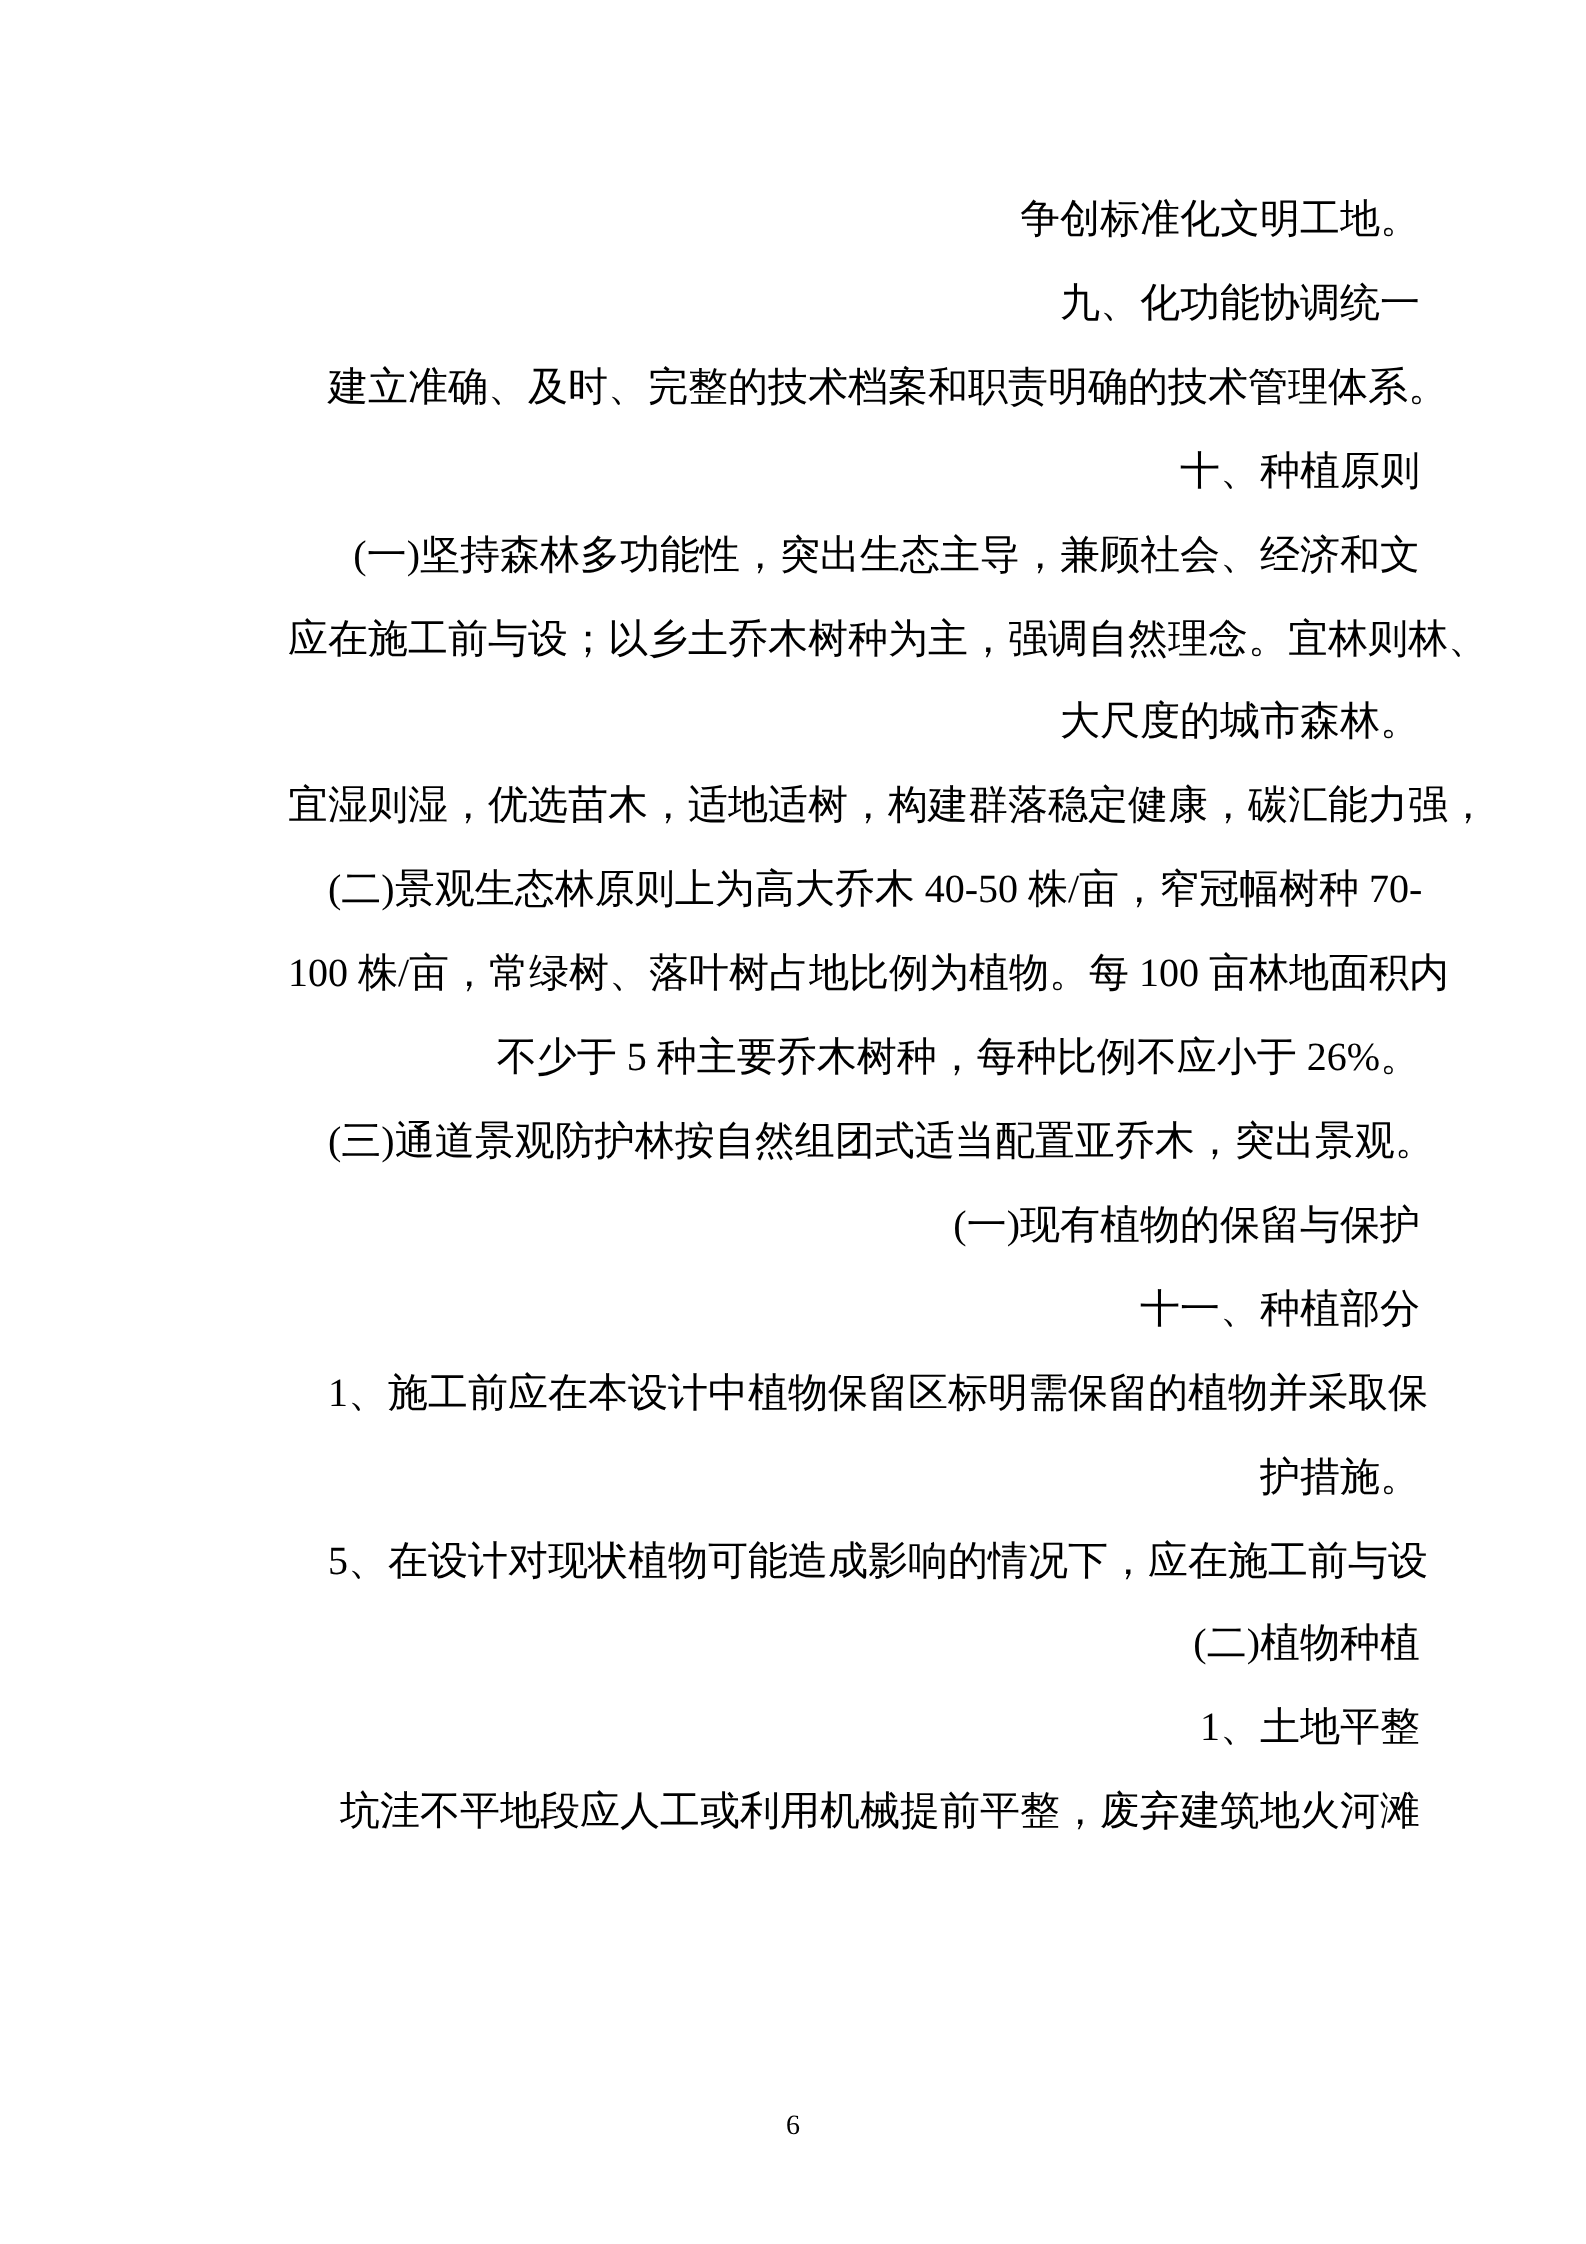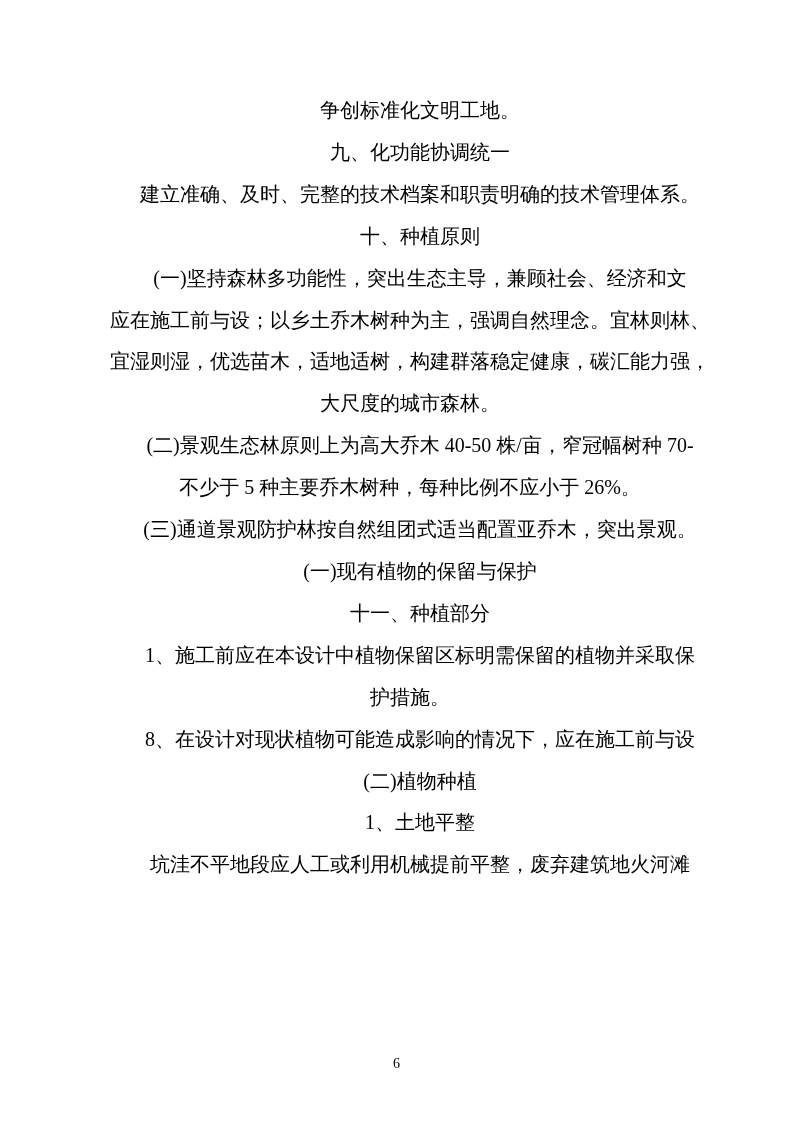--- a/index.html
+++ b/index.html
@@ -23,22 +23,23 @@
     width: 600px;
     font-size: 20px;
     line-height: 41.9px;
   }
   .para {
     margin: 0;
     padding: 0;
   }
   .line {
     white-space: pre;
-    text-align: center;
+    text-align: right;
     letter-spacing: 0;
+    margin-left: 34px;
   }
   .line.indent {
     padding-left: 20px;
   }
   .footer {
     position: absolute;
     left: 0;
     top: 1054px;
     width: 100%;
     text-align: center;
@@ -65,26 +66,27 @@
       <div class="line indent">建立准确、及时、完整的技术档案和职责明确的技术管理体系。</div>
     </div>
 
     <div class="para">
       <div class="line indent">十、种植原则</div>
     </div>
 
     <div class="para">
       <div class="line indent">(一)坚持森林多功能性，突出生态主导，兼顾社会、经济和文</div>
       <div class="line">应在施工前与设；以乡土乔木树种为主，强调自然理念。宜林则林、</div>
+      <div class="line">大尺度的城市森林。</div>
       <div class="line">宜湿则湿，优选苗木，适地适树，构建群落稳定健康，碳汇能力强，</div>
-      <div class="line">大尺度的城市森林。</div>
     </div>
 
     <div class="para">
       <div class="line indent">(二)景观生态林原则上为高大乔木 40-50 株/亩，窄冠幅树种 70-</div>
+      <div class="line">100 株/亩，常绿树、落叶树占地比例为植物。每 100 亩林地面积内</div>
       <div class="line">不少于 5 种主要乔木树种，每种比例不应小于 26%。</div>
     </div>
 
     <div class="para">
       <div class="line indent">(三)通道景观防护林按自然组团式适当配置亚乔木，突出景观。</div>
     </div>
 
     <div class="para">
       <div class="line indent">(一)现有植物的保留与保护</div>
     </div>
@@ -92,21 +94,21 @@
     <div class="para">
       <div class="line indent">十一、种植部分</div>
     </div>
 
     <div class="para">
       <div class="line indent">1、施工前应在本设计中植物保留区标明需保留的植物并采取保</div>
       <div class="line">护措施。</div>
     </div>
 
     <div class="para">
-      <div class="line indent">8、在设计对现状植物可能造成影响的情况下，应在施工前与设</div>
+      <div class="line indent">5、在设计对现状植物可能造成影响的情况下，应在施工前与设</div>
     </div>
 
     <div class="para">
       <div class="line indent">(二)植物种植</div>
     </div>
 
     <div class="para">
       <div class="line indent">1、土地平整</div>
     </div>
 

